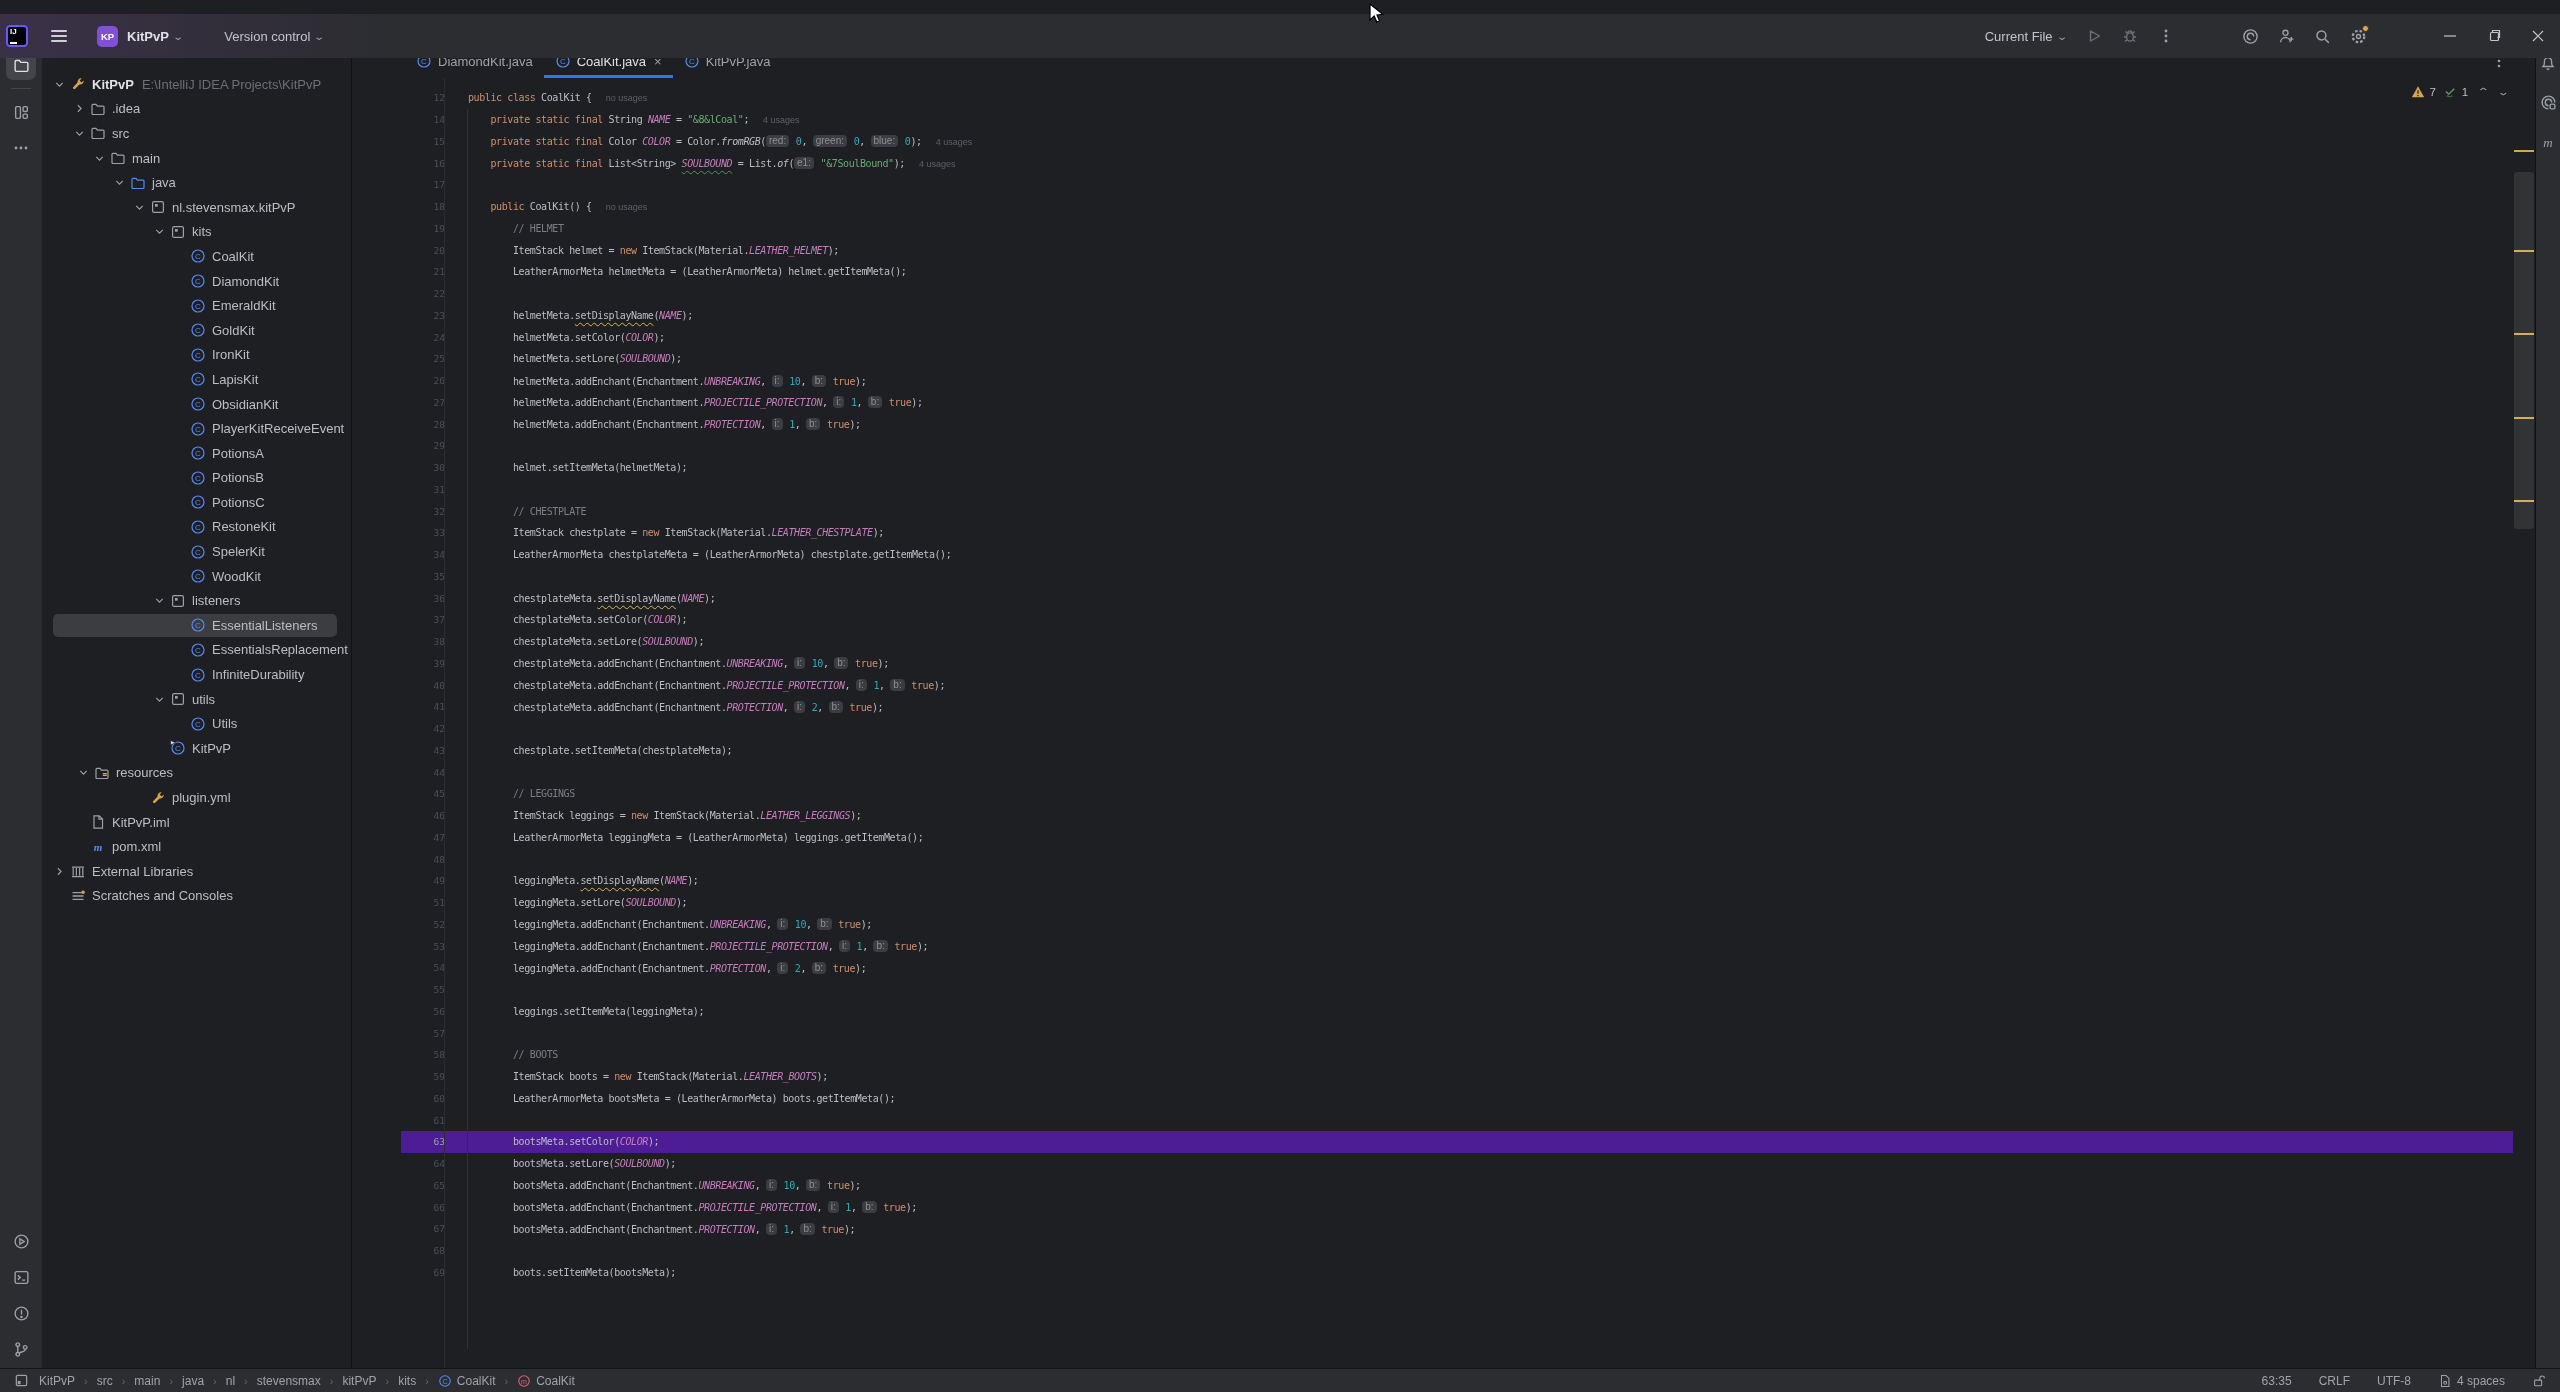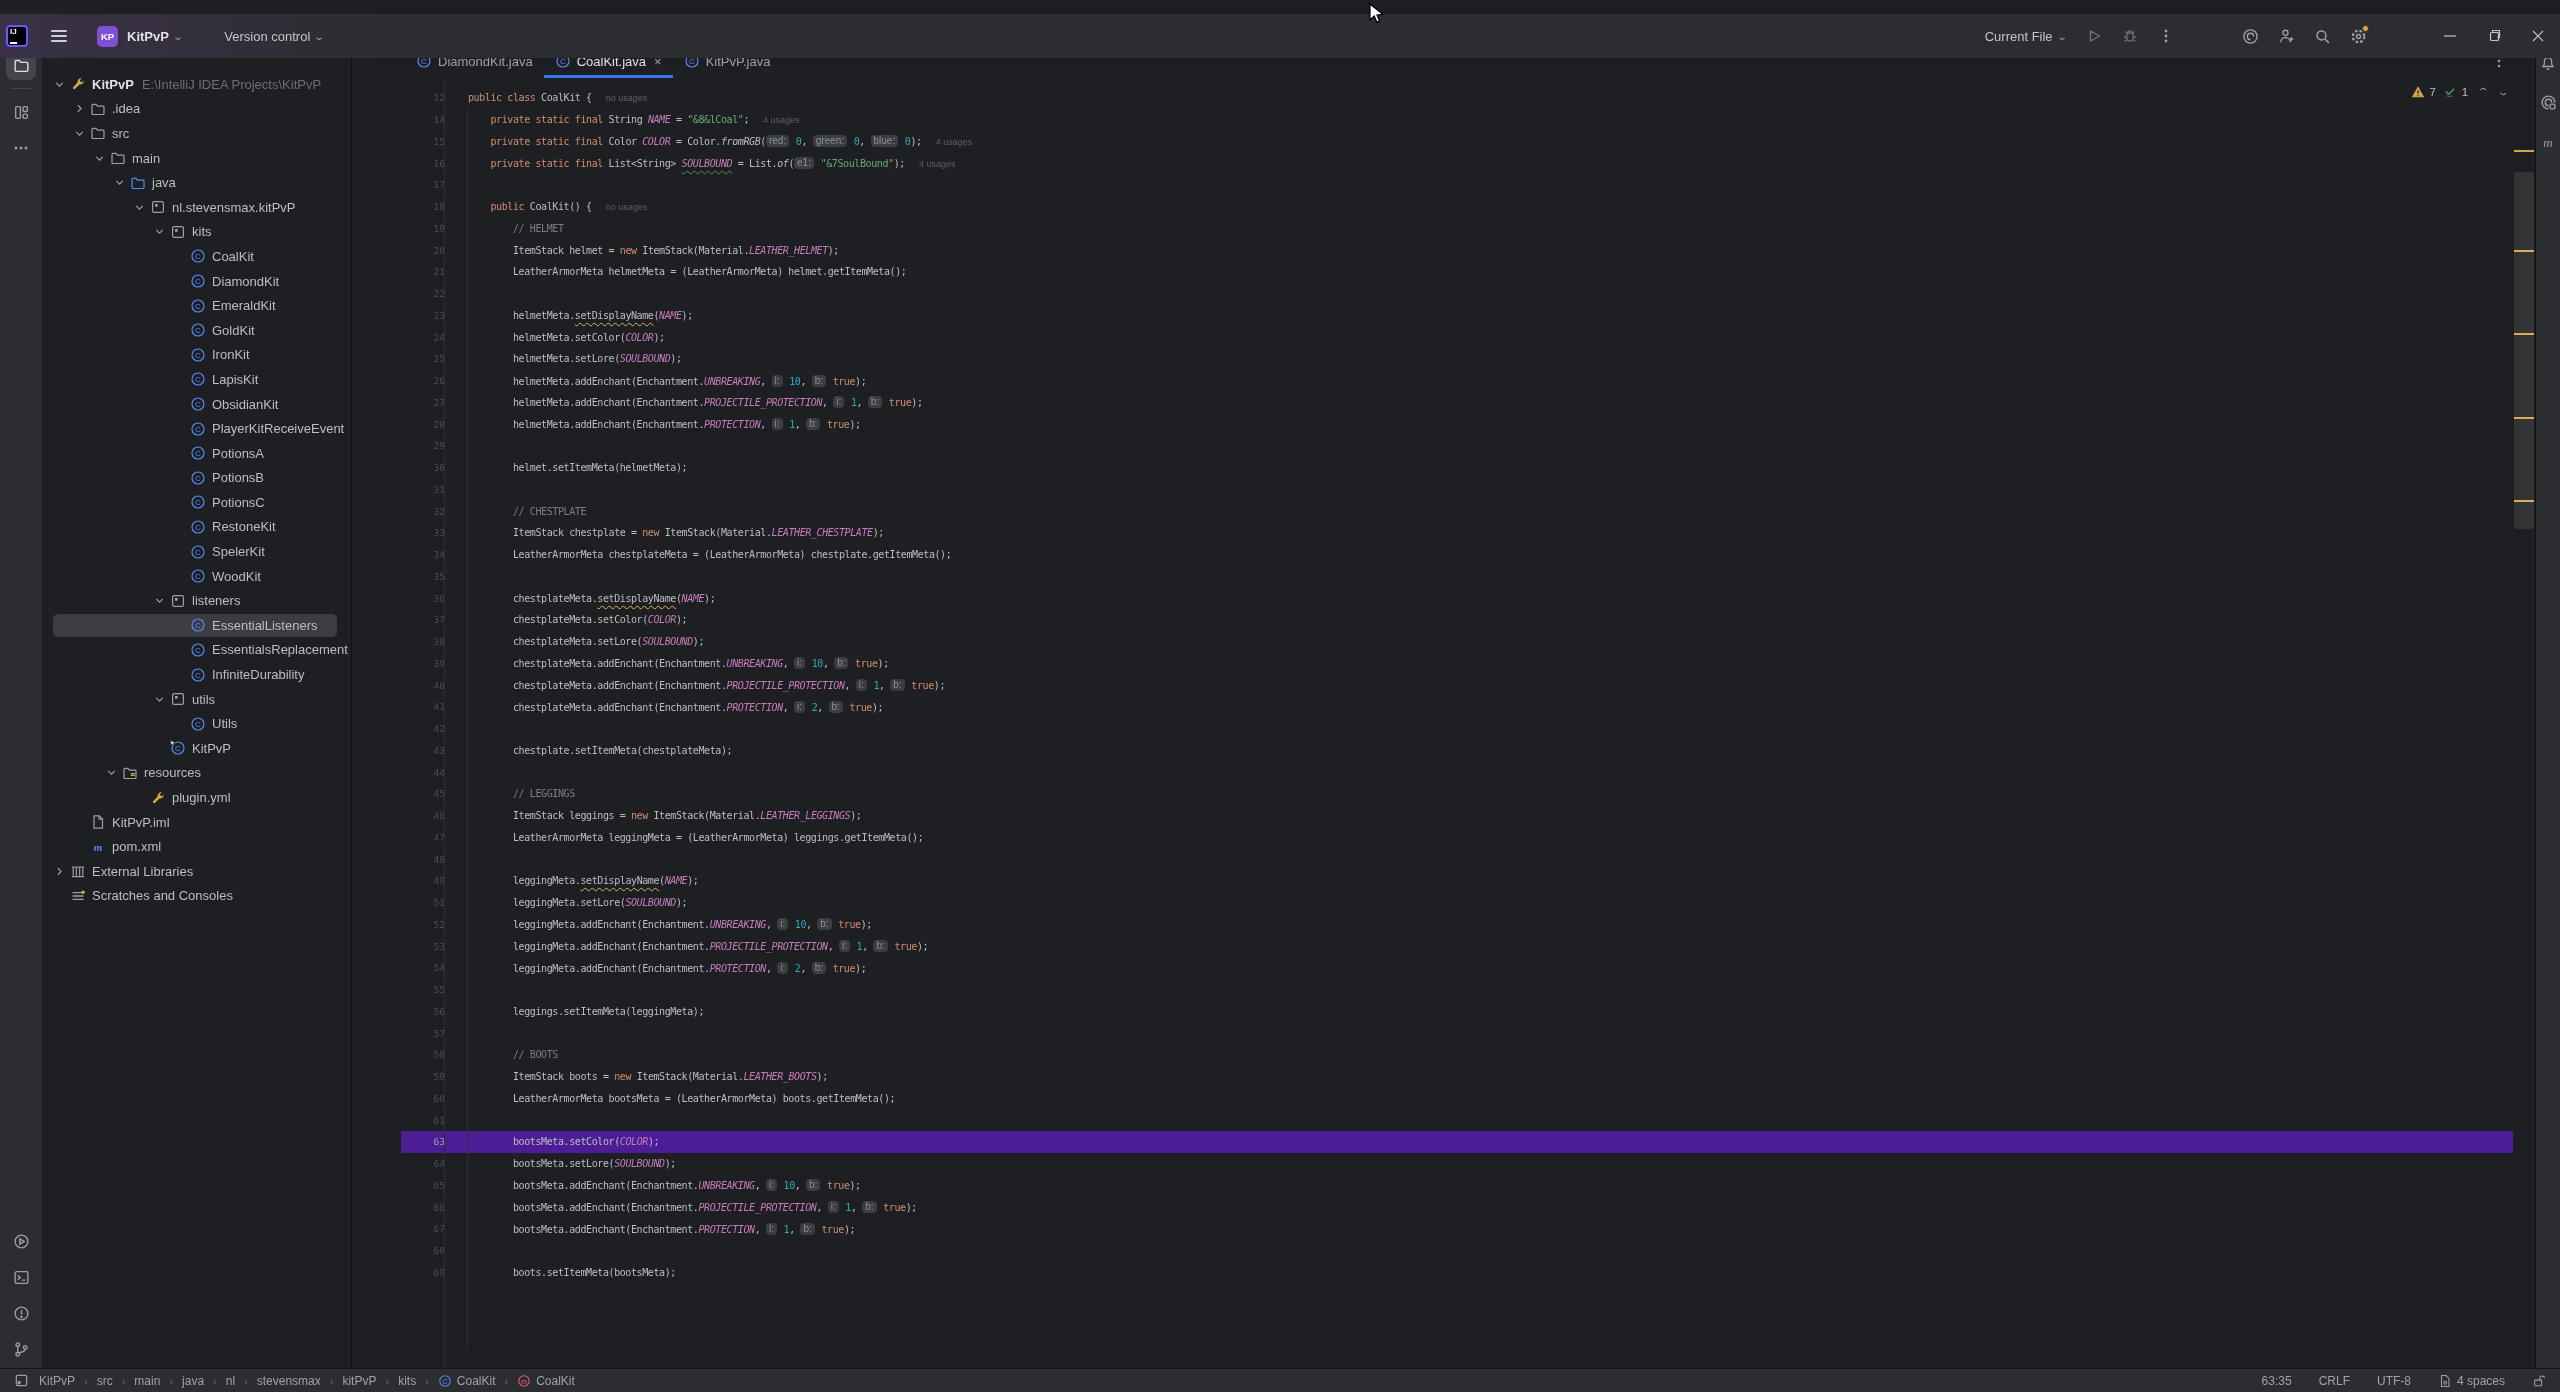--- a/index.html
+++ b/index.html
@@ -552,21 +552,21 @@
         <span class="tchev"></span>
         <span class="ticon">
           <svg width="16" height="16" viewBox="0 0 16 16" fill="none" xmlns="http://www.w3.org/2000/svg">
             <circle cx="8" cy="8" r="6" stroke="#548af7" stroke-width="1.2"></circle>
             <text x="8" y="11" text-anchor="middle" font-size="8" font-family="Liberation Sans,sans-serif" fill="#548af7">C</text>
             <path d="M0.6 0.4l5 2.3-5 2.3z" fill="#dfe1e5" stroke="#1e1f22" stroke-width="0.7"></path>
           </svg>
         </span>
         <span class="tlabel">KitPvP</span>
       </div>
-      <div class="trow" style="padding-left: 60px;">
+      <div class="trow" style="padding-left: 32px;">
         <span class="tchev">
           <svg width="13" height="13" viewBox="0 0 16 16" fill="none">
             <path d="M4 6l4 4 4-4" stroke="#9da0a8" stroke-width="1.4"></path>
           </svg>
         </span>
         <span class="ticon">
           <svg width="16" height="16" viewBox="0 0 16 16" fill="none" xmlns="http://www.w3.org/2000/svg">
             <path d="M2 4.3c0-.5.4-1 1-1h3l1.4 1.8H13c.6 0 1 .4 1 1v6.4c0 .6-.4 1-1 1H3c-.6 0-1-.4-1-1V4.3z" stroke="#9da0a8" stroke-width="1.2"></path>
             <path d="M8.8 8.6h4M8.8 10.4h4" stroke="#d5a54a" stroke-width="1.2"></path>
           </svg>

